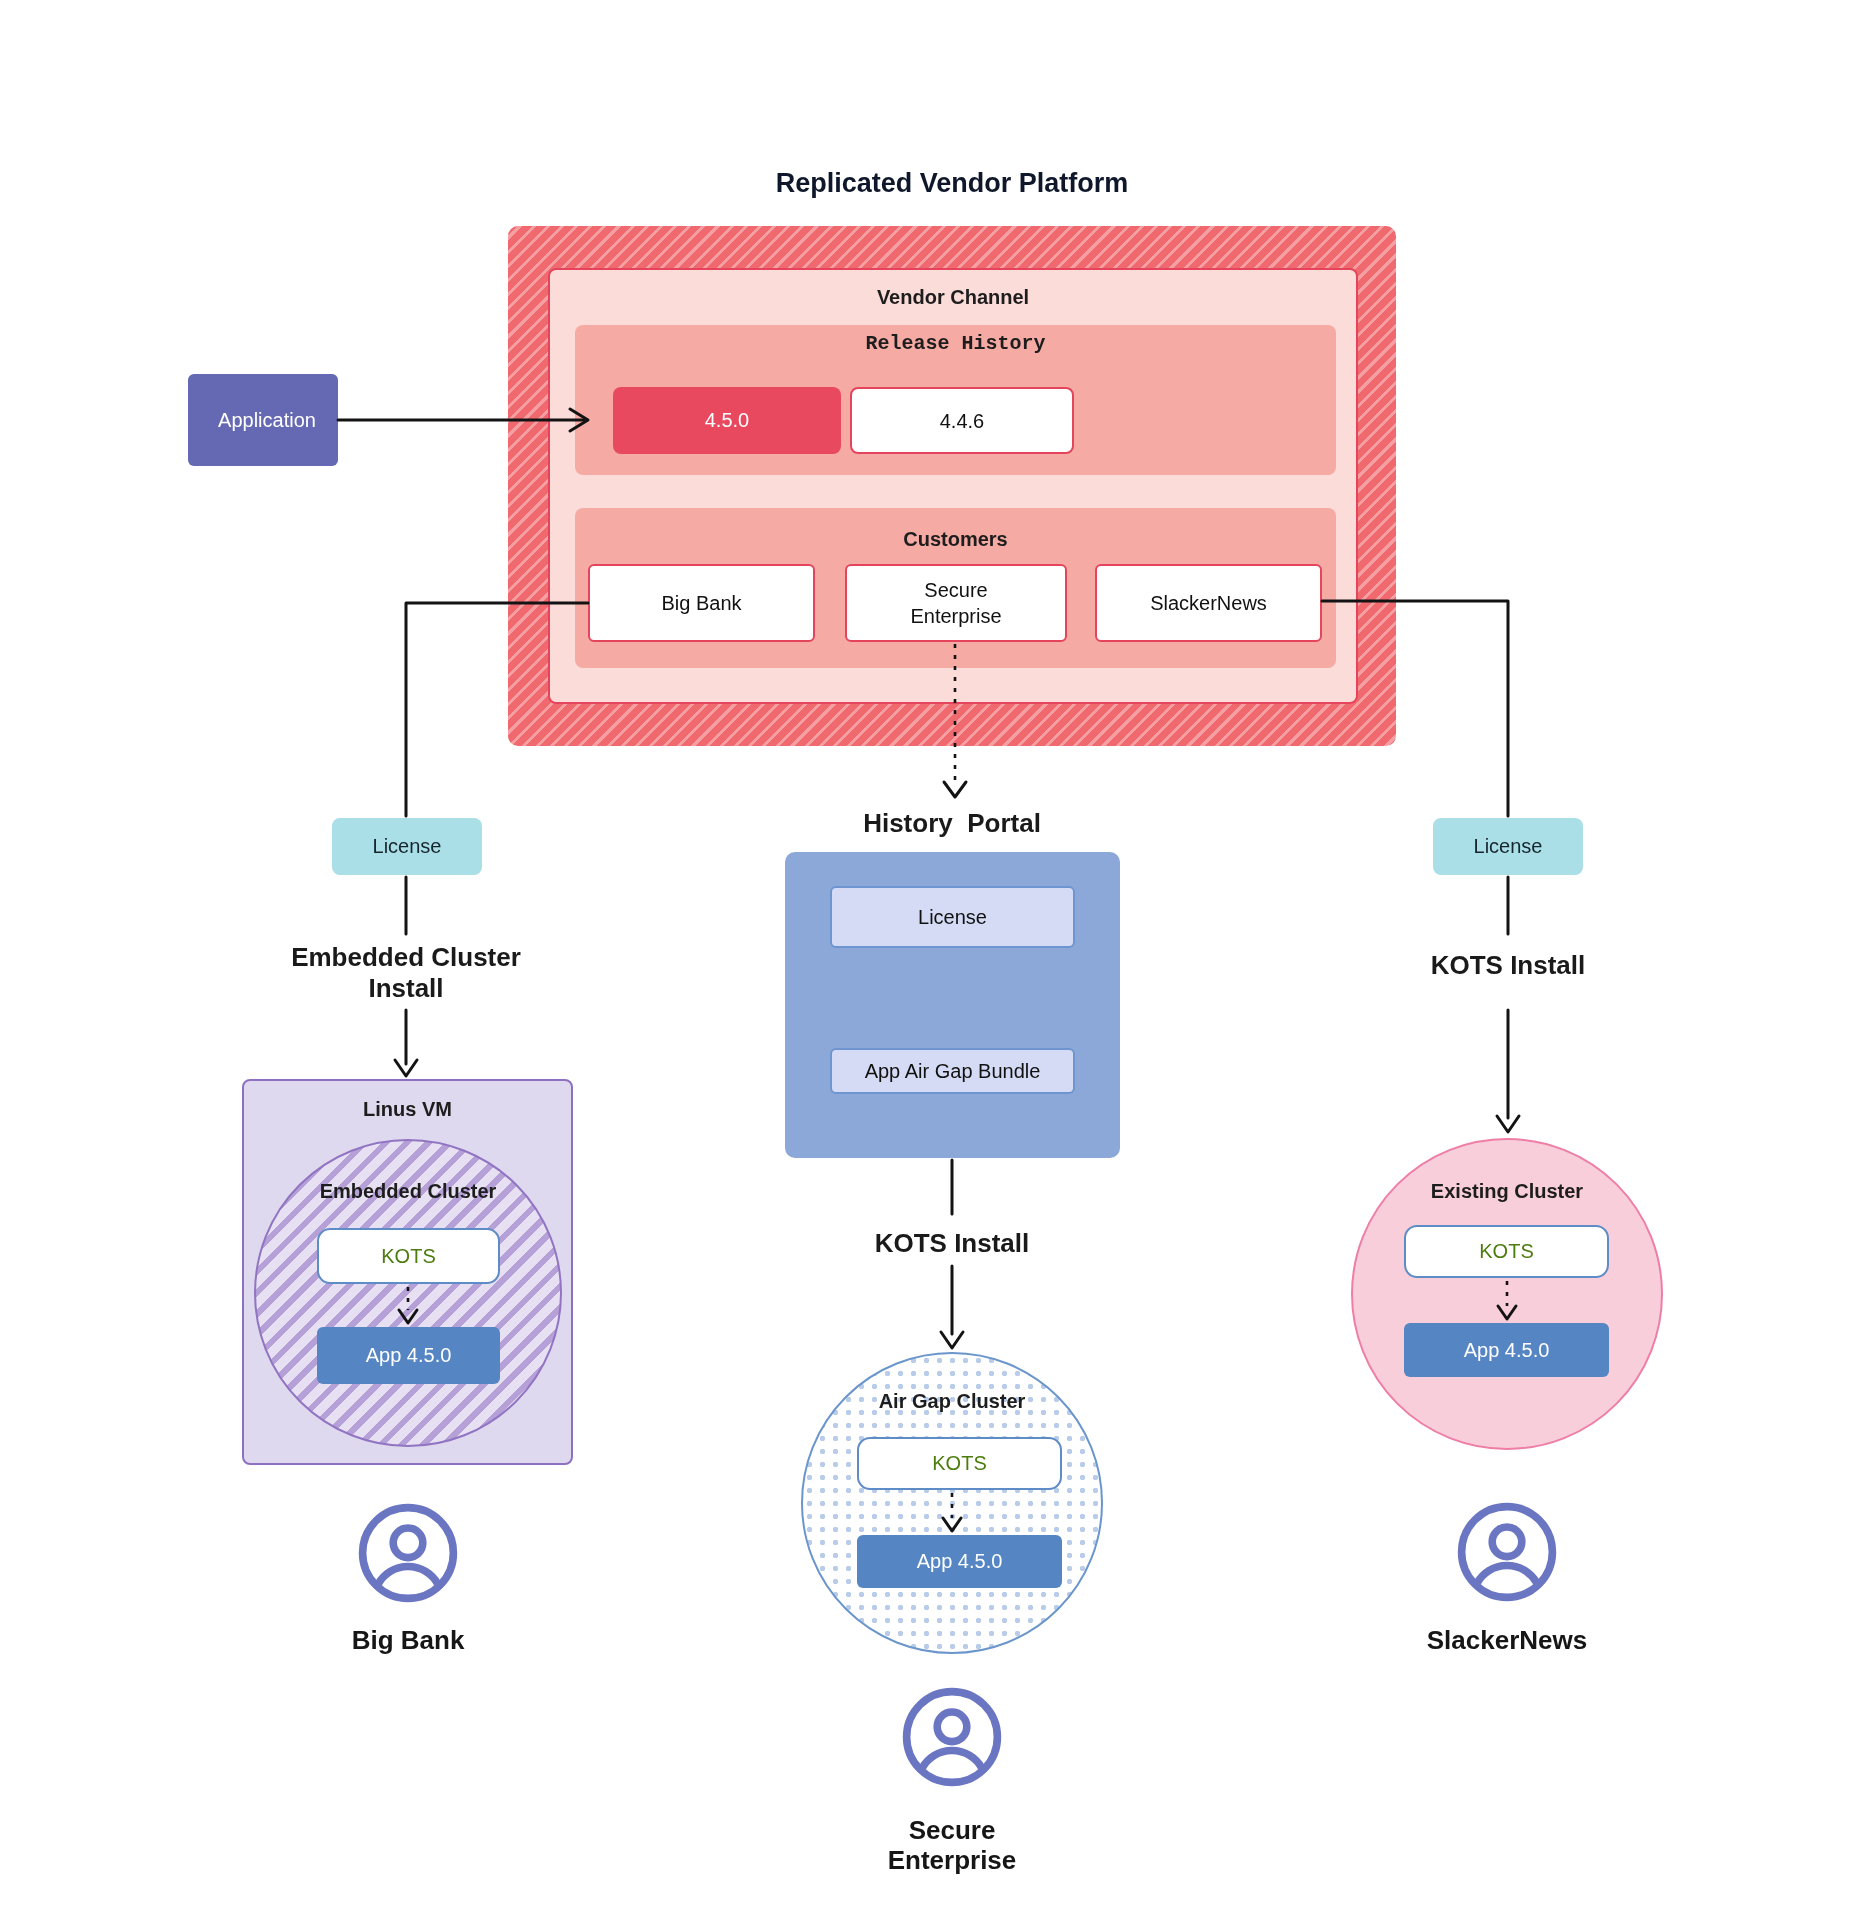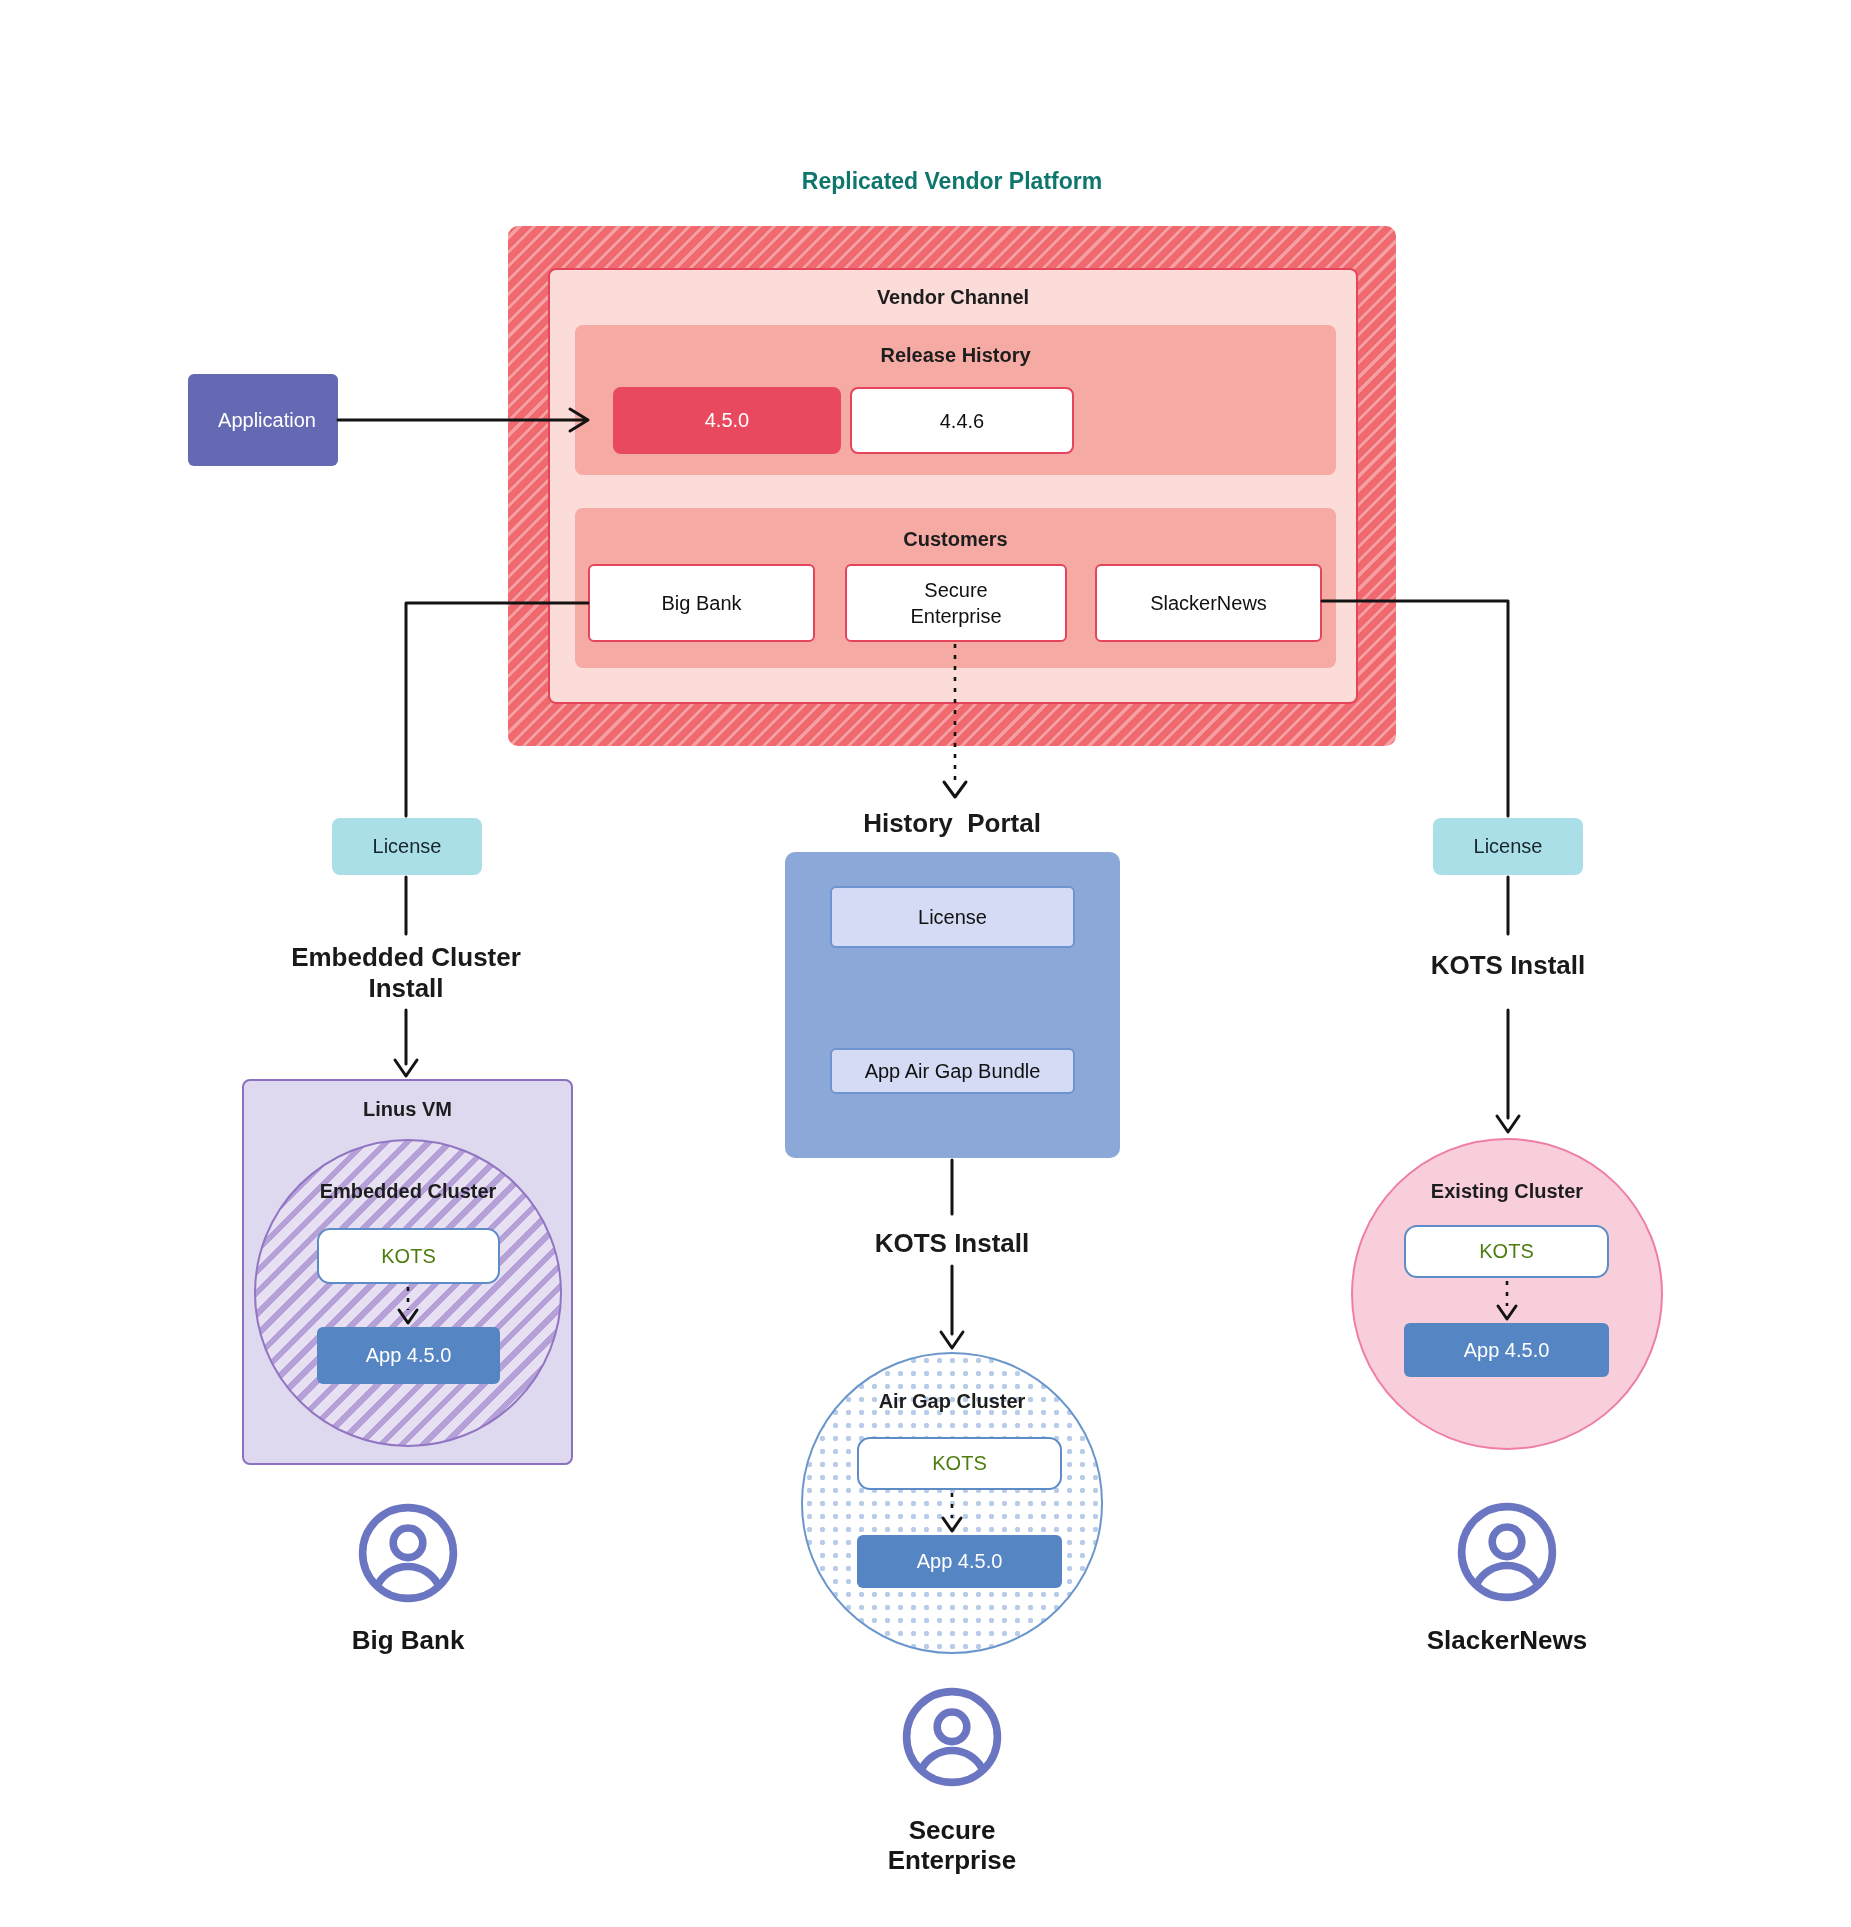--- a/index.html
+++ b/index.html
@@ -10,21 +10,21 @@
     background: #ffffff;
     font-family: "Liberation Sans", sans-serif;
     color: #1a1a1a;
     overflow: hidden;
   }
   .abs { position: absolute; box-sizing: border-box; }
   .box { display:flex; align-items:center; justify-content:center; text-align:center; }
   .pre { white-space: pre-line; }
   .prewrap { white-space: pre-wrap; }
 
-  .diagram-title { font-size:23px; font-weight:600; text-align:center; color:#0f766e; }
+  .diagram-title { font-size:27px; font-weight:600; text-align:center; color:#0f172a; }
 
   .hatch-red {
     border-radius: 10px;
     background: repeating-linear-gradient(135deg, #f0696e 0px, #f0696e 7px, #f59fa2 7px, #f59fa2 10px);
   }
   .stable-box { background:#fbdcd8; border:2px solid #e5455c; border-radius:8px; }
   .salmon-box { background:#f5aaa4; border-radius:8px; }
   .section-title { font-size:20px; font-weight:600; color:#1d1d1d; text-align:center; }
   .chip-red { background:#e8495e; color:#ffffff; border-radius:8px; font-size:20px;margin-left:12px; }
   .chip-white { background:#ffffff; border:2px solid #e5455c; border-radius:8px; font-size:20px; color:#111; line-height:26px; }
@@ -65,21 +65,21 @@
   <div class="abs diagram-title" style="left:502px;top:168px;width:900px;">Replicated Vendor Platform</div>
 
   <div class="abs box app-purple" style="left:188px;top:374px;width:150px;height:92px;padding-left:8px;">Application</div>
 
   <div class="abs hatch-red" style="left:508px;top:226px;width:888px;height:520px;"></div>
 
   <div class="abs stable-box" style="left:548px;top:268px;width:810px;height:436px;"></div>
   <div class="abs section-title" style="left:548px;top:286px;width:810px;">Vendor Channel</div>
 
   <div class="abs salmon-box" style="left:575px;top:325px;width:761px;height:150px;"></div>
-  <div class="abs section-title" style="left:575px;top:344px;width:761px;">Release History</div>
+  <div class="abs section-title" style="left:575px;top:332px;width:761px;font-family:Liberation Mono, monospace;">Release History</div>
   <div class="abs box chip-red" style="left:601px;top:387px;width:228px;height:67px;">4.5.0</div>
   <div class="abs box chip-white" style="left:850px;top:387px;width:224px;height:67px;">4.4.6</div>
 
   <div class="abs salmon-box" style="left:575px;top:508px;width:761px;height:160px;"></div>
   <div class="abs section-title" style="left:575px;top:528px;width:761px;">Customers</div>
   <div class="abs box chip-white" style="left:588px;top:564px;width:227px;height:78px;border-radius:6px;">Big Bank</div>
   <div class="abs box chip-white pre" style="left:845px;top:564px;width:222px;height:78px;border-radius:6px;">Secure
 Enterprise</div>
   <div class="abs box chip-white" style="left:1095px;top:564px;width:227px;height:78px;border-radius:6px;">SlackerNews</div>
 

